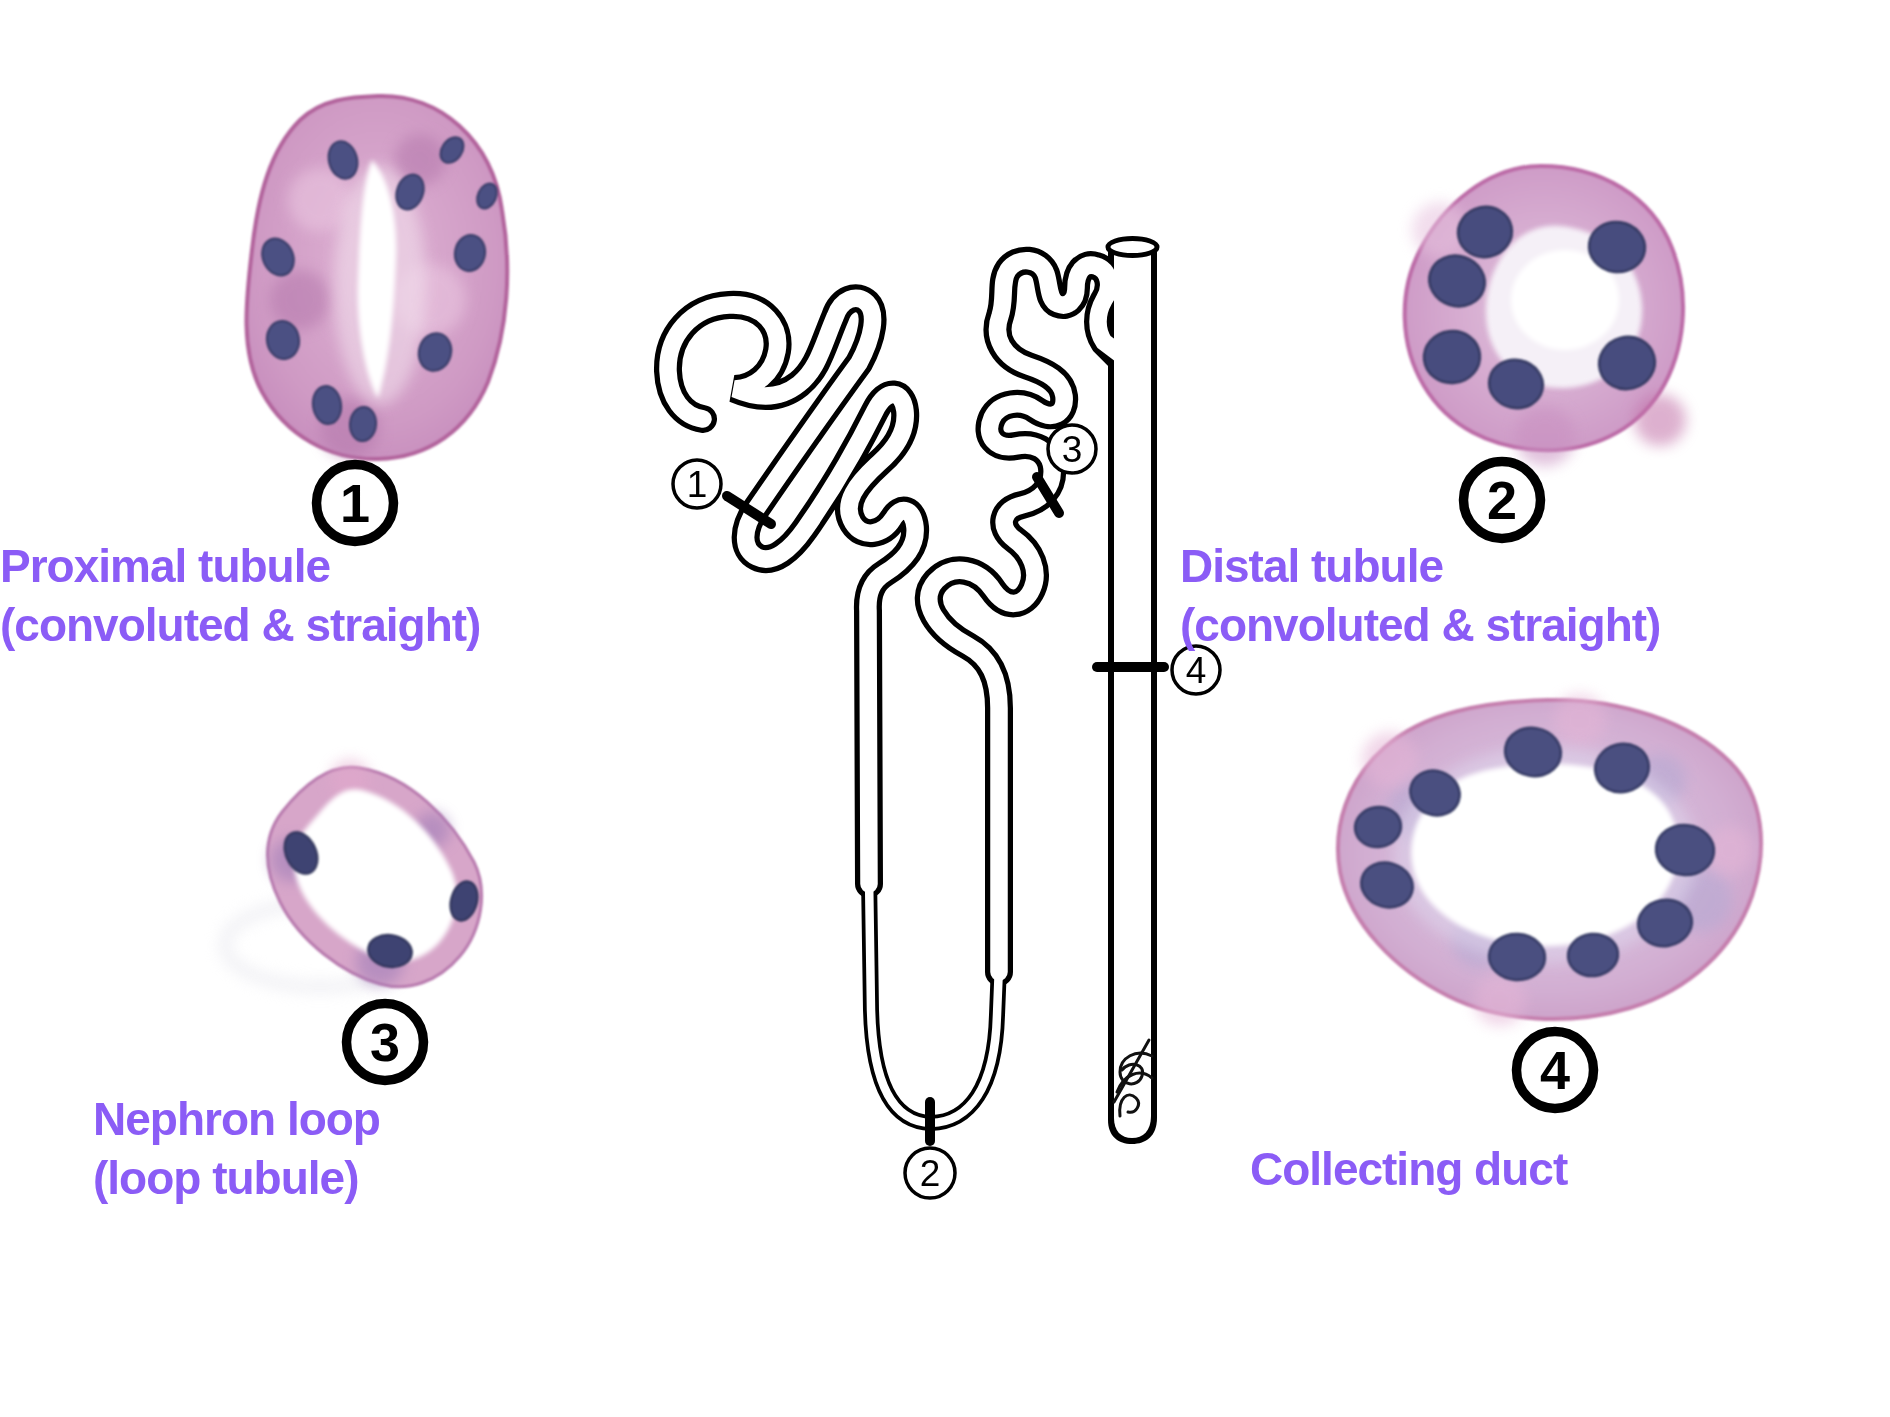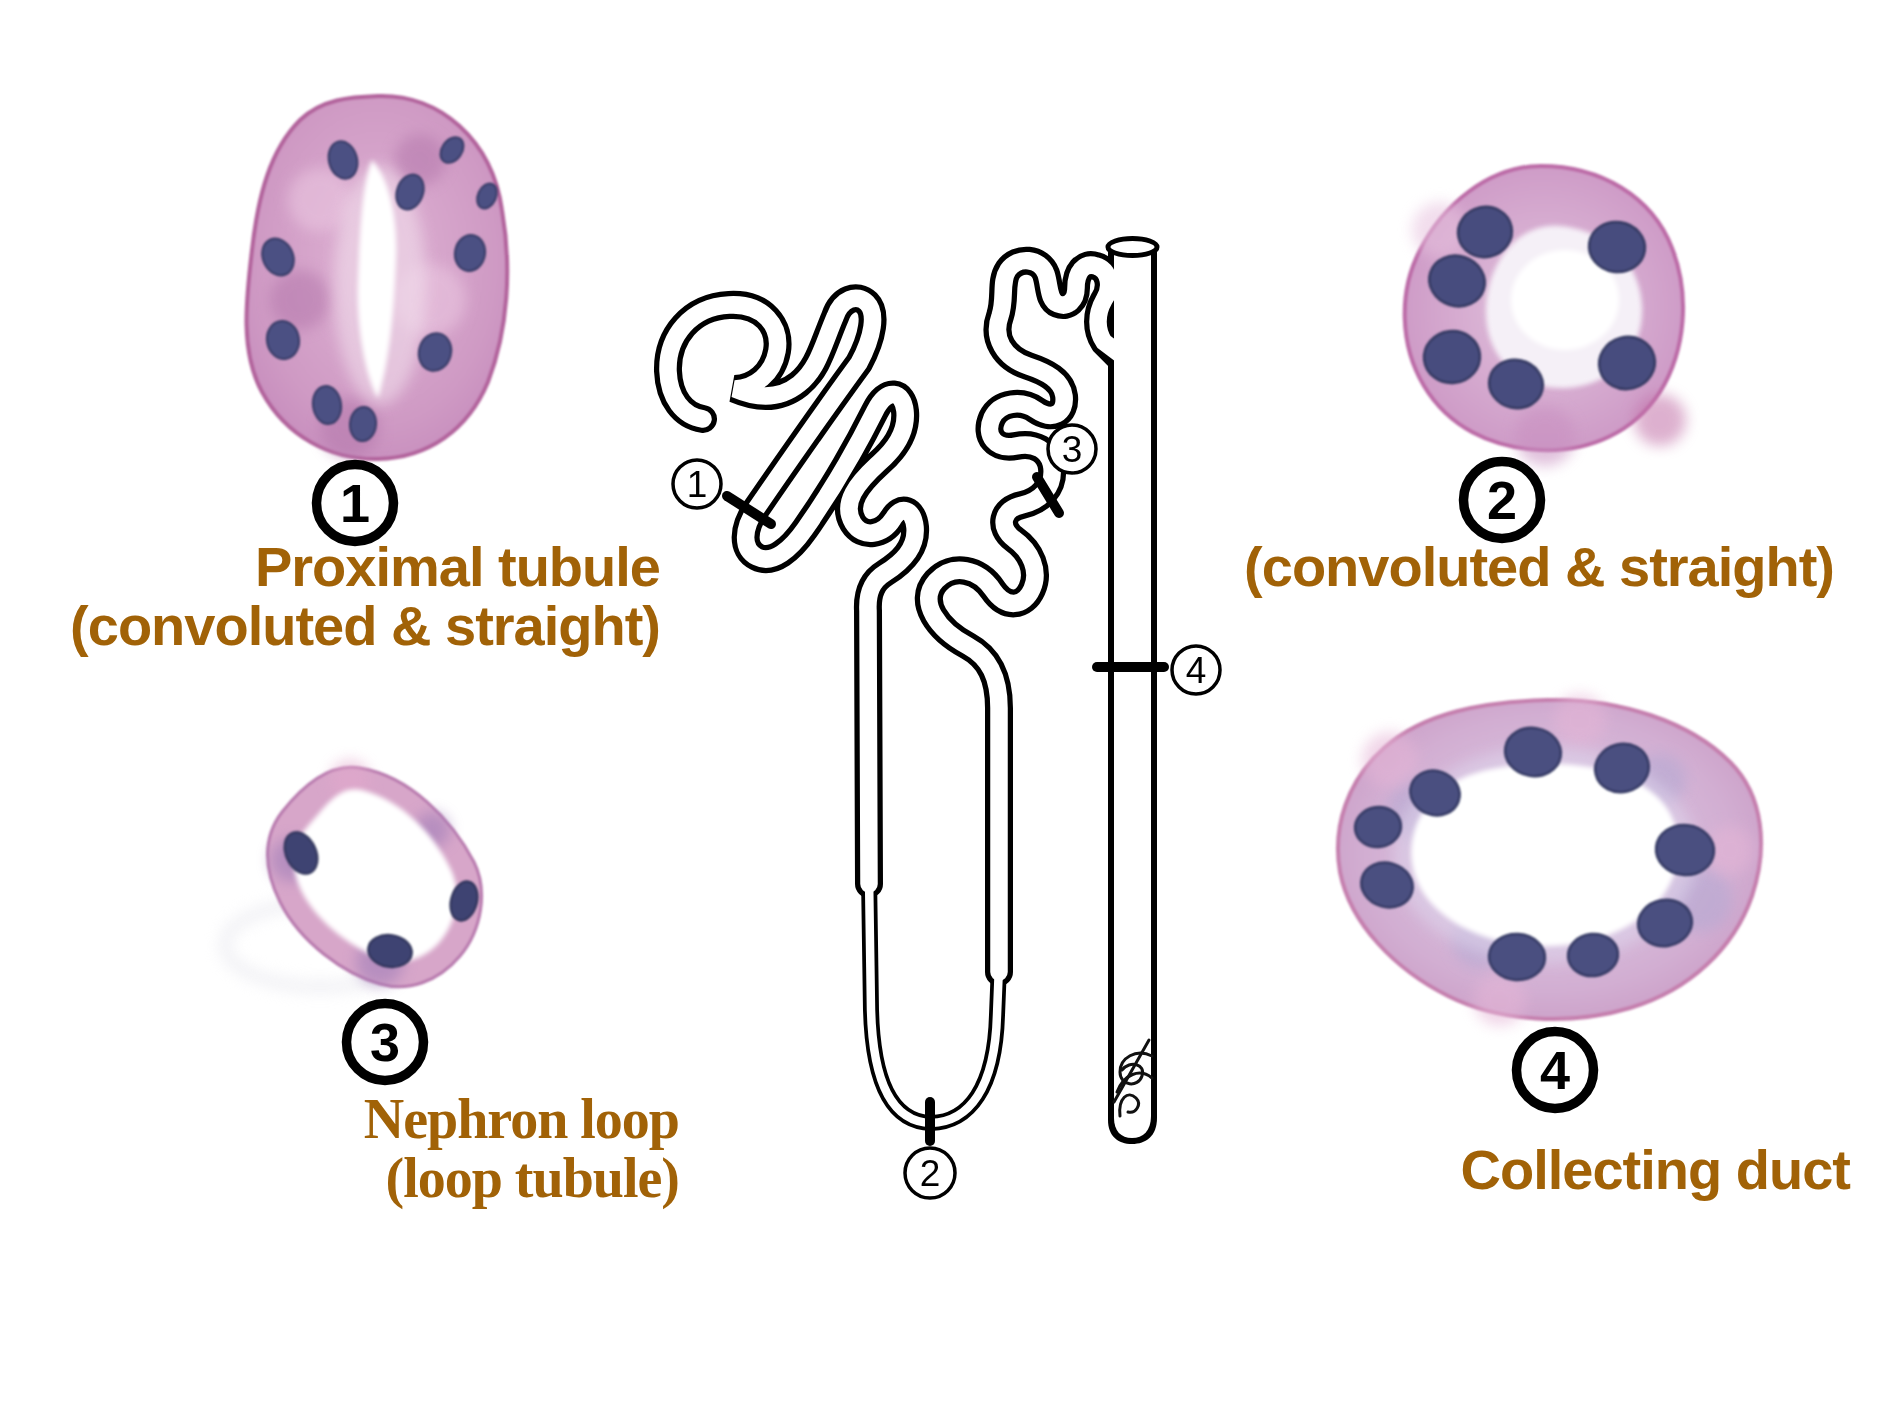--- a/index.html
+++ b/index.html
@@ -1,20 +1,20 @@
 <!DOCTYPE html>
 <html><head>
 <meta charset="utf-8">
 <style>
   html,body{margin:0;padding:0;background:#ffffff;}
   #stage{position:relative;width:1890px;height:1417px;background:#ffffff;overflow:hidden;
          font-family:"Liberation Sans",sans-serif;}
   #art{position:absolute;left:0;top:0;}
-  .caption{position:absolute;text-align:right;color:#a16207;
-           font-weight:700;font-size:56px;line-height:59px;letter-spacing:-1px;}
+  .caption{position:absolute;text-align:left;color:#8b5cf6;
+           font-weight:700;font-size:46px;line-height:59px;letter-spacing:-1px;}
   .marker-num{font-family:"Liberation Sans",sans-serif;font-size:37px;font-weight:400;fill:#000;}
   .cap-num{font-family:"Liberation Sans",sans-serif;font-size:54px;font-weight:700;fill:#000;}
   .soft{filter:blur(1.2px);}
   .soft2{filter:blur(2.5px);}
   .mottle{filter:blur(7px);opacity:.55;}
   .nuc{filter:blur(.8px);}
 </style>
 </head>
 <body>
 
@@ -230,24 +230,25 @@
     </g>
   </g>
 </svg>
 
 <div class="caption" style="left:0px;top:537px;width:660px;">
   <div>Proximal tubule</div>
   <div>(convoluted &amp; straight)</div>
 </div>
 
 <div class="caption" style="left:1180px;top:537px;width:654px;">
+  <div>Distal tubule</div>
   <div>(convoluted &amp; straight)</div>
 </div>
 
-<div class="caption" style="left:79px;top:1090px;width:600px;font-family:Liberation Serif, serif;">
+<div class="caption" style="left:93px;top:1090px;width:600px;">
   <div>Nephron loop</div>
   <div>(loop tubule)</div>
 </div>
 
 <div class="caption" style="left:1250px;top:1140px;width:600px;">
   <div>Collecting duct</div>
   <div></div>
 </div>
 
 </div>

